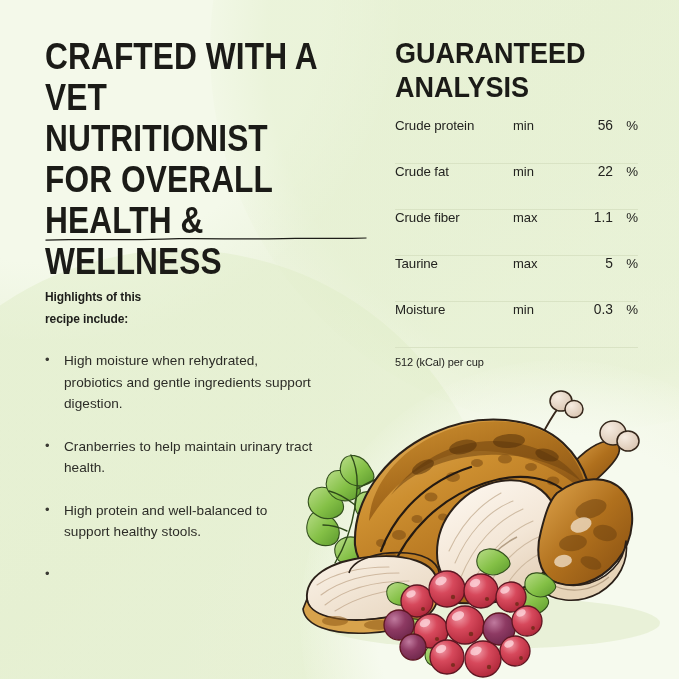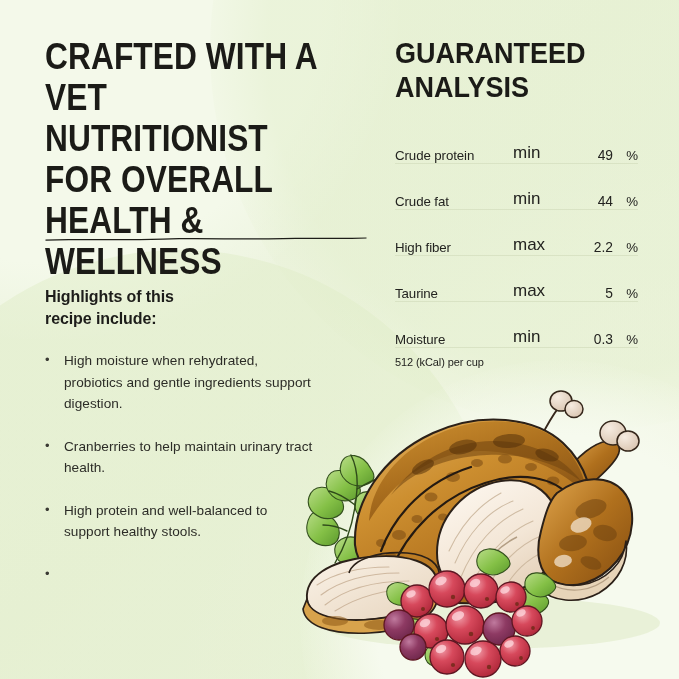--- a/index.html
+++ b/index.html
@@ -49,21 +49,21 @@
     transform-origin:left top;
     white-space:pre-line;
   }
   .rule{
     position:absolute;left:45px;top:236px;width:322px;height:5px;
   }
   .rule svg{display:block;}
 
   .sub-head{
     position:absolute;left:45px;top:286px;width:260px;
-    color:#1d1d1a;font-weight:700;font-size:16px;line-height:22px;
+    color:#1d1d1a;font-weight:700;font-size:12px;line-height:22px;
     white-space:pre-line;letter-spacing:-.1px;
   }
   .bullets{
     position:absolute;left:44px;top:350px;width:270px;
   }
   .bullet{
     position:relative;padding-left:20px;margin-bottom:21px;
     color:#2c2c27;font-size:13.6px;line-height:21.5px;letter-spacing:.05px;
   }
   .bullet .dot{
@@ -73,26 +73,26 @@
   
   .ga-title{
     position:absolute;left:395px;top:36px;width:250px;
     color:#1b1b17;font-weight:700;font-size:30px;line-height:34px;
     transform:scaleX(.9);transform-origin:left top;white-space:pre-line;
   }
   .ga-table{
     position:absolute;left:395px;top:118px;width:243px;
   }
   .ga-row{
-    display:flex;align-items:flex-end;
+    display:flex;align-items:flex-start;
     height:45px;
     border-bottom:1.2px solid #d9e3c4;
   }
   .ga-row .nm{flex:0 0 118px;font-size:13.3px;color:#232320;font-weight:400;letter-spacing:-.1px;}
-  .ga-row .lim{flex:0 0 62px;font-size:17px;color:#232320;}
+  .ga-row .lim{flex:0 0 62px;font-size:13px;color:#232320;}
   .ga-row .val{flex:0 0 38px;text-align:right;font-size:13.8px;color:#232320;font-weight:500;}
   .ga-row .pct{flex:0 0 25px;text-align:right;font-size:13.3px;color:#232320;}
   .kcal{
     position:absolute;left:395px;top:356px;
     font-size:11px;color:#232320;font-weight:500;letter-spacing:-.1px;
   }
 
   
   .illo{
     position:absolute;left:295px;top:385px;width:384px;height:294px;
@@ -142,33 +142,33 @@
     </div>
   </div>
 
   <div class="ga-title">GUARANTEED
 ANALYSIS</div>
 
   <div class="ga-table">
     <div class="ga-row">
       <span class="nm">Crude protein</span>
       <span class="lim">min</span>
-      <span class="val">49</span>
+      <span class="val">56</span>
       <span class="pct">%</span>
     </div>
     <div class="ga-row">
       <span class="nm">Crude fat</span>
       <span class="lim">min</span>
-      <span class="val">44</span>
+      <span class="val">22</span>
       <span class="pct">%</span>
     </div>
     <div class="ga-row">
-      <span class="nm">High fiber</span>
+      <span class="nm">Crude fiber</span>
       <span class="lim">max</span>
-      <span class="val">2.2</span>
+      <span class="val">1.1</span>
       <span class="pct">%</span>
     </div>
     <div class="ga-row">
       <span class="nm">Taurine</span>
       <span class="lim">max</span>
       <span class="val">5</span>
       <span class="pct">%</span>
     </div>
     <div class="ga-row">
       <span class="nm">Moisture</span>

